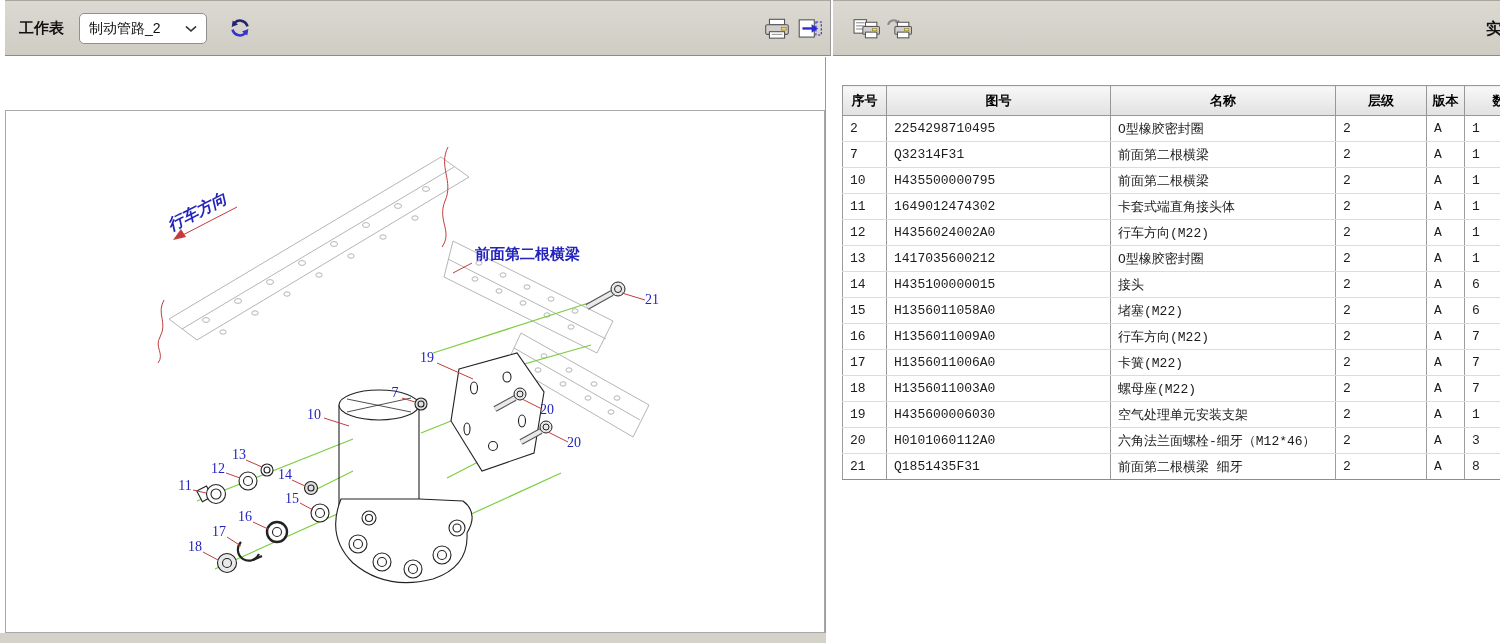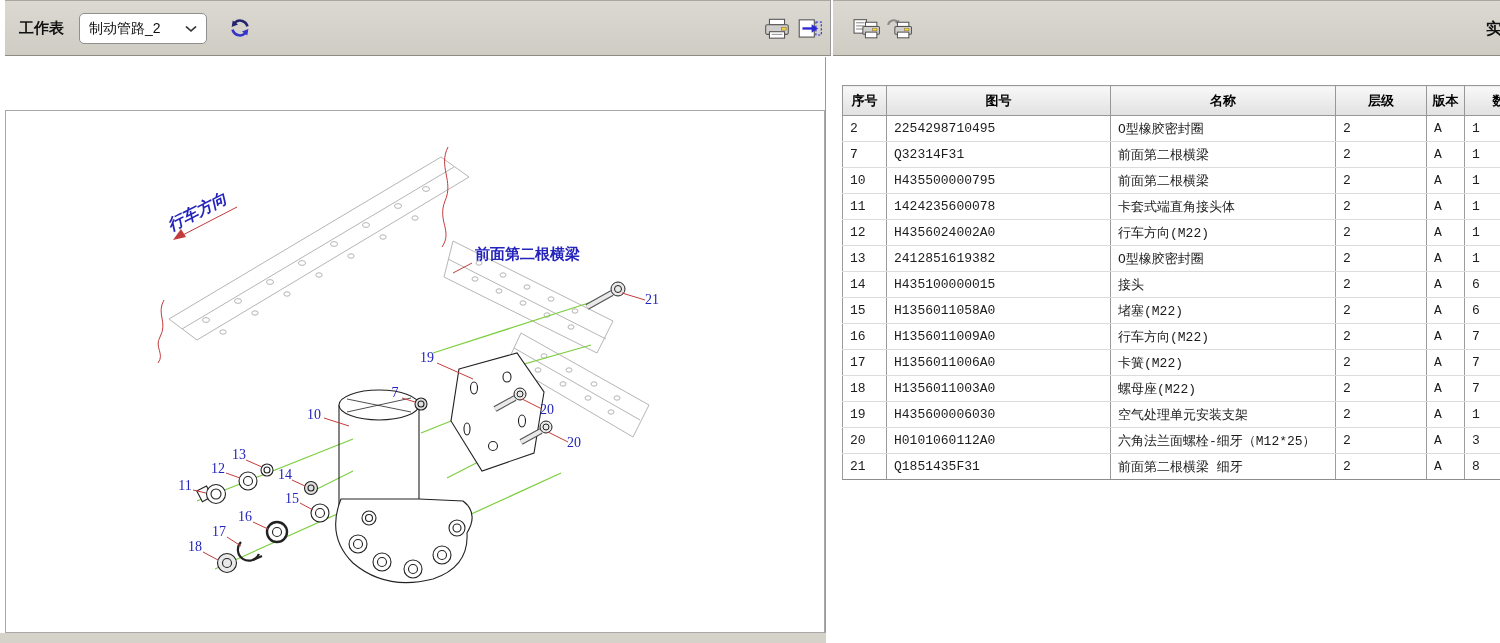--- a/index.html
+++ b/index.html
@@ -367,37 +367,37 @@
         <tr>
           <td>10</td>
           <td>H435500000795</td>
           <td>前面第二根横梁</td>
           <td>2</td>
           <td>A</td>
           <td>1</td>
         </tr>
         <tr>
           <td>11</td>
-          <td>1424235600078</td>
+          <td>1649012474302</td>
           <td>卡套式端直角接头体</td>
           <td>2</td>
           <td>A</td>
           <td>1</td>
         </tr>
         <tr>
           <td>12</td>
           <td>H4356024002A0</td>
           <td>行车方向(M22)</td>
           <td>2</td>
           <td>A</td>
           <td>1</td>
         </tr>
         <tr>
           <td>13</td>
-          <td>2412851619382</td>
+          <td>1417035600212</td>
           <td>O型橡胶密封圈</td>
           <td>2</td>
           <td>A</td>
           <td>1</td>
         </tr>
         <tr>
           <td>14</td>
           <td>H435100000015</td>
           <td>接头</td>
           <td>2</td>
@@ -440,21 +440,21 @@
           <td>19</td>
           <td>H435600006030</td>
           <td>空气处理单元安装支架</td>
           <td>2</td>
           <td>A</td>
           <td>1</td>
         </tr>
         <tr>
           <td>20</td>
           <td>H0101060112A0</td>
-          <td>六角法兰面螺栓-细牙（M12*25）</td>
+          <td>六角法兰面螺栓-细牙（M12*46）</td>
           <td>2</td>
           <td>A</td>
           <td>3</td>
         </tr>
         <tr>
           <td>21</td>
           <td>Q1851435F31</td>
           <td>前面第二根横梁 细牙</td>
           <td>2</td>
           <td>A</td>

